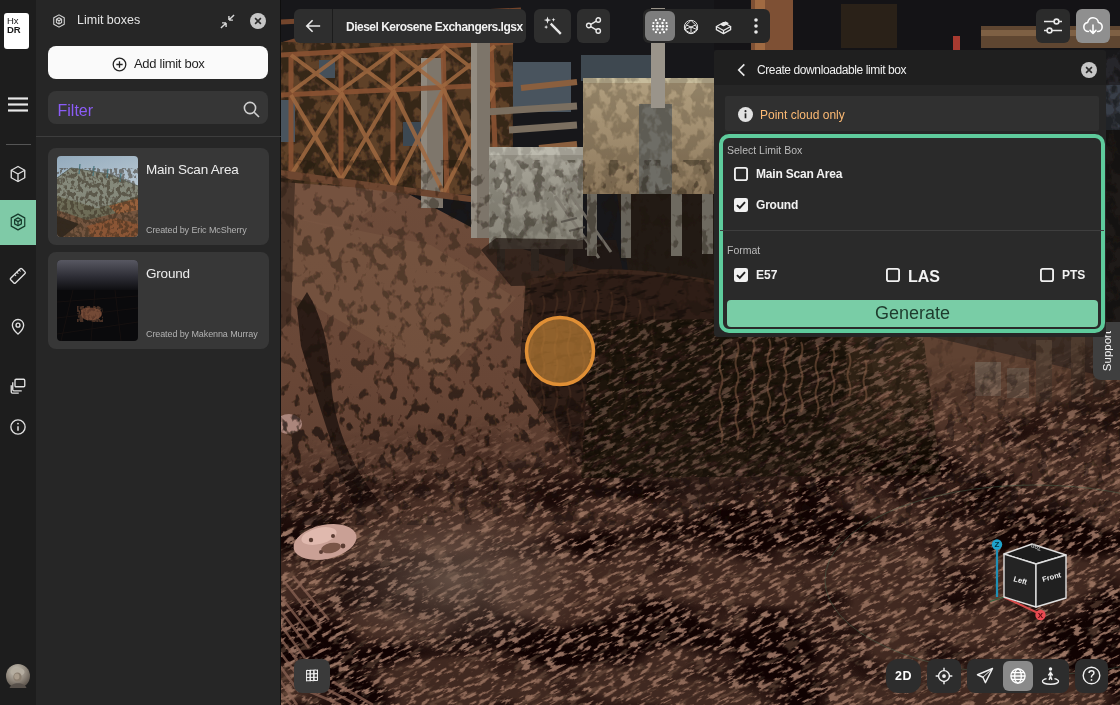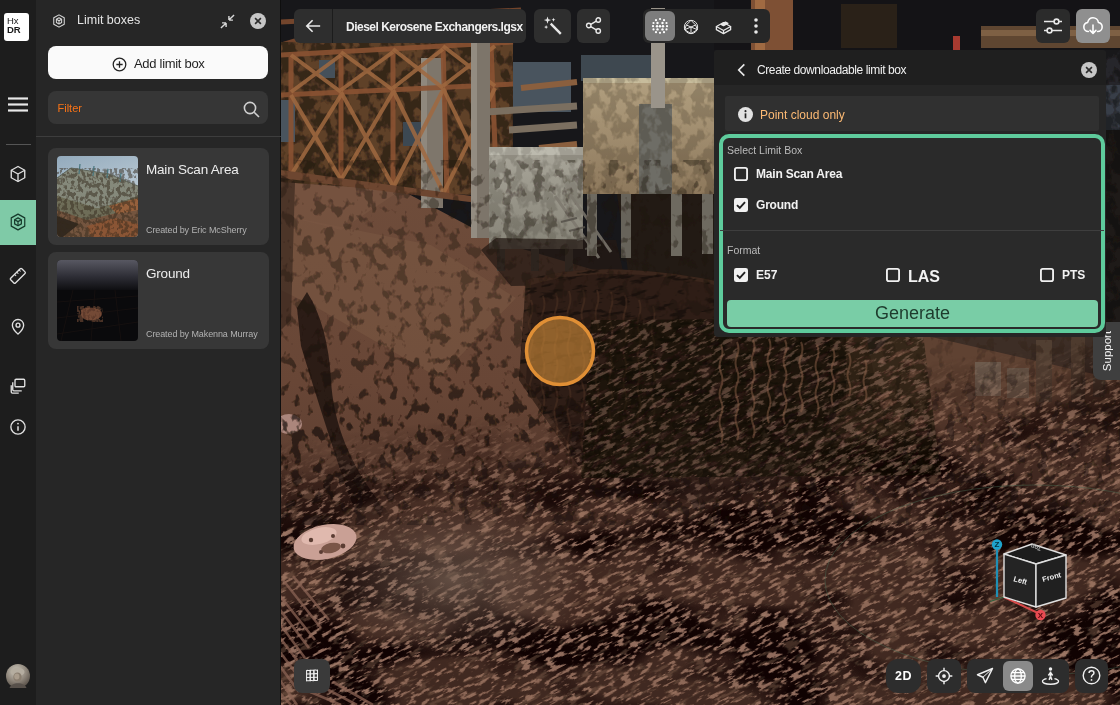--- a/index.html
+++ b/index.html
@@ -304,21 +304,21 @@
       <circle cx="62" cy="546" r="2.4" fill="#5a3d33"></circle>
       <circle cx="40" cy="552" r="2" fill="#5a3d33"></circle>
 
     <ellipse cx="754" cy="580" rx="210" ry="95" fill="none" stroke="#4a6a55" stroke-width="1" opacity="0.45"></ellipse>
 
     <circle cx="279" cy="351" r="33.5" fill="#cd8a3a" fill-opacity="0.62" stroke="#e08f35" stroke-width="3.5"></circle>
   </svg>
 
   <div id="rail" class="abs">
 
-    <div class="abs" style="left:4px;top:13px;width:25px;height:28px;background:#fff;border-radius:3px;color:#1a1a1a;font-size:9.5px;line-height:1;padding:2.5px 0 0 3px;">Hx<br><b>DR</b></div>
+    <div class="abs" style="left:4px;top:13px;width:25px;height:36px;background:#fff;border-radius:3px;color:#1a1a1a;font-size:9.5px;line-height:1;padding:2.5px 0 0 3px;">Hx<br><b>DR</b></div>
 
     <svg class="abs" style="left:8px;top:97px" width="20" height="15" viewBox="0 0 20 15">
       <g stroke="#e8e8e8" stroke-width="2.2">
           <path d="M0,1.5 H20"></path>
           <path d="M0,7.5 H20"></path>
           <path d="M0,13.5 H20"></path>
         </g>
     </svg>
     <div class="abs" style="left:6px;top:144px;width:25px;height:1px;background:#555"></div>
 
@@ -392,21 +392,21 @@
     </svg>
 
     <div class="abs" style="left:12px;top:46px;width:220px;height:33px;background:#fafafa;border-radius:8px;"></div>
     <svg class="abs" style="left:76px;top:56.5px" width="15" height="15" viewBox="0 0 20 20" fill="none" stroke="#222" stroke-width="1.7">
       <circle cx="10" cy="10" r="8.4"></circle>
         <path d="M10 5.8 L10 14.2 M5.8 10 L14.2 10"></path>
     </svg>
     <div class="abs" style="left:98px;top:56px;font-size:13px;letter-spacing:-0.3px;color:#1f1f1f;">Add limit box</div>
 
     <div class="abs" style="left:12px;top:91px;width:220px;height:33px;background:#363636;border-radius:8px;"></div>
-    <div class="abs" style="left:21.5px;top:101.5px;font-size:11px;color:#f97316;">Filter</div>
+    <div class="abs" style="left:21.5px;top:101.5px;font-size:16px;color:#8b5cf6;">Filter</div>
     <svg class="abs" style="left:207px;top:101px" width="17" height="17" viewBox="0 0 17 17" fill="none" stroke="#cfcfcf" stroke-width="1.6">
       <circle cx="7" cy="7" r="5.6"></circle>
         <path d="M11.2 11.2 L16 16"></path>
     </svg>
     <div class="abs" style="left:0;top:136px;width:245px;height:1px;background:#3d3d3d"></div>
 
     <div class="abs" style="left:12px;top:148px;width:221px;height:97px;background:#373737;border-radius:8px;"></div>
     <svg class="abs" style="left:21px;top:156px;border-radius:4px" width="81" height="81" viewBox="0 0 81 81">
       <defs>
         <linearGradient id="sky1" x1="0" y1="0" x2="0.35" y2="1">

